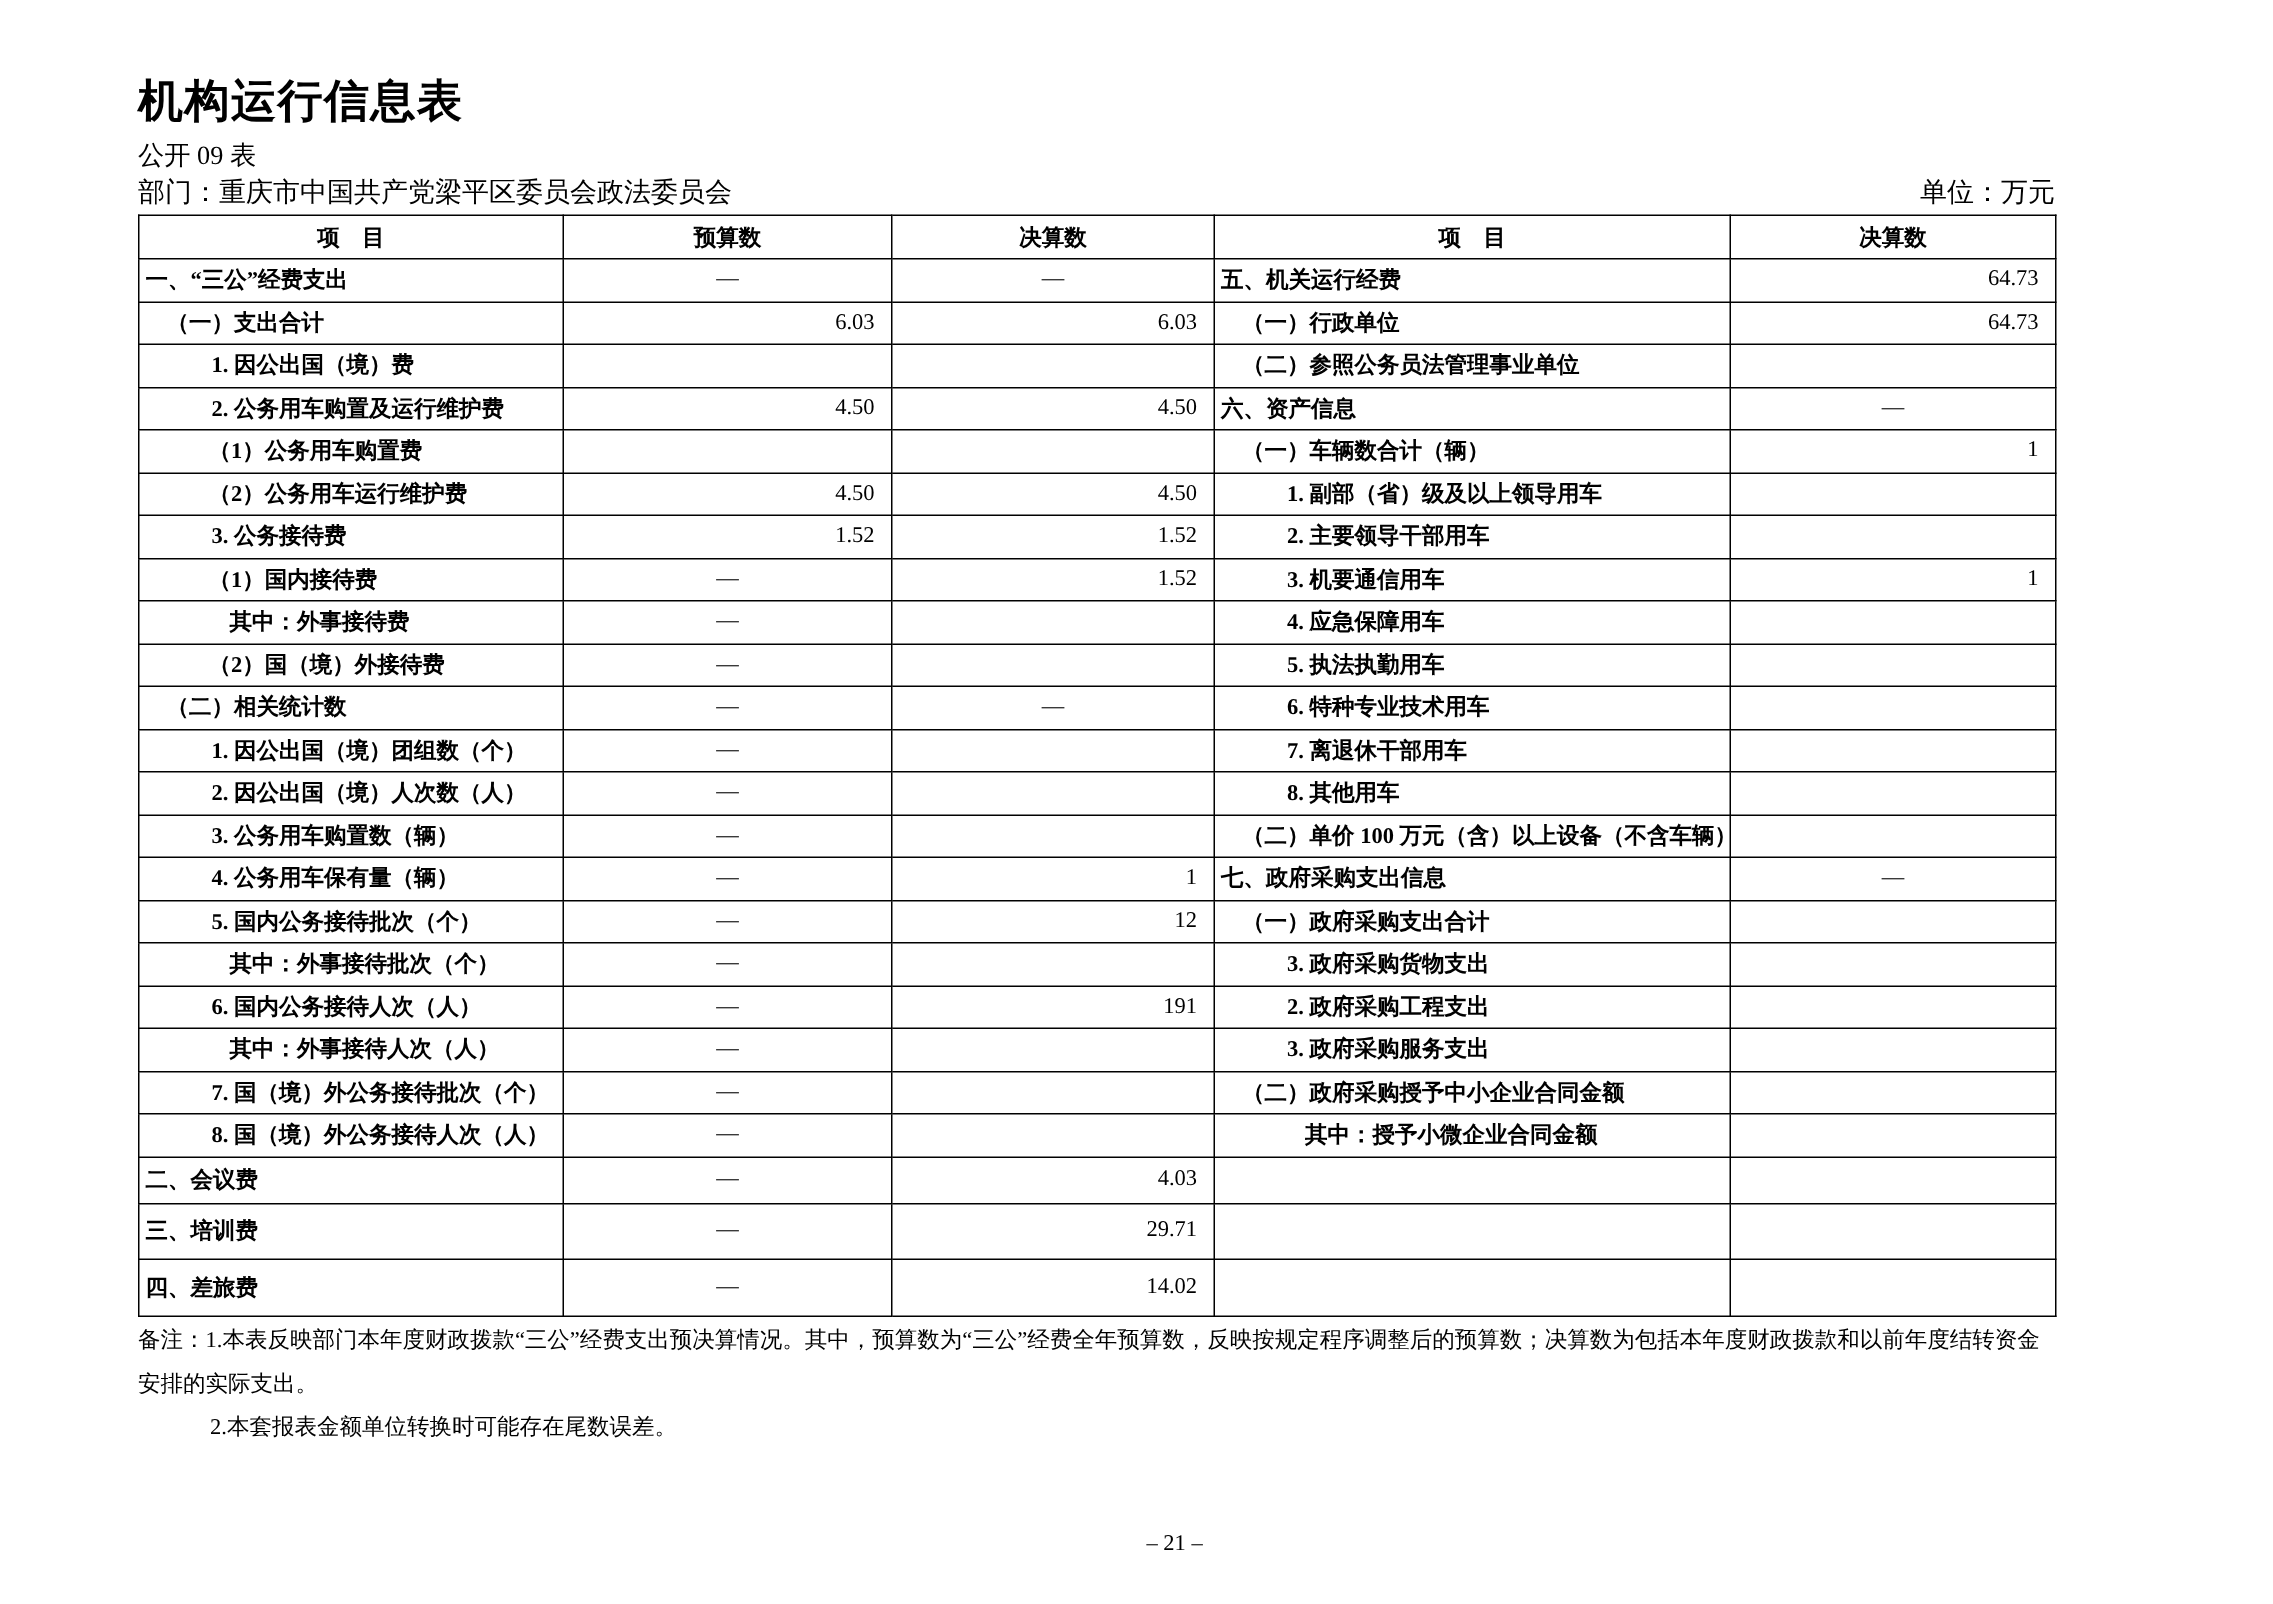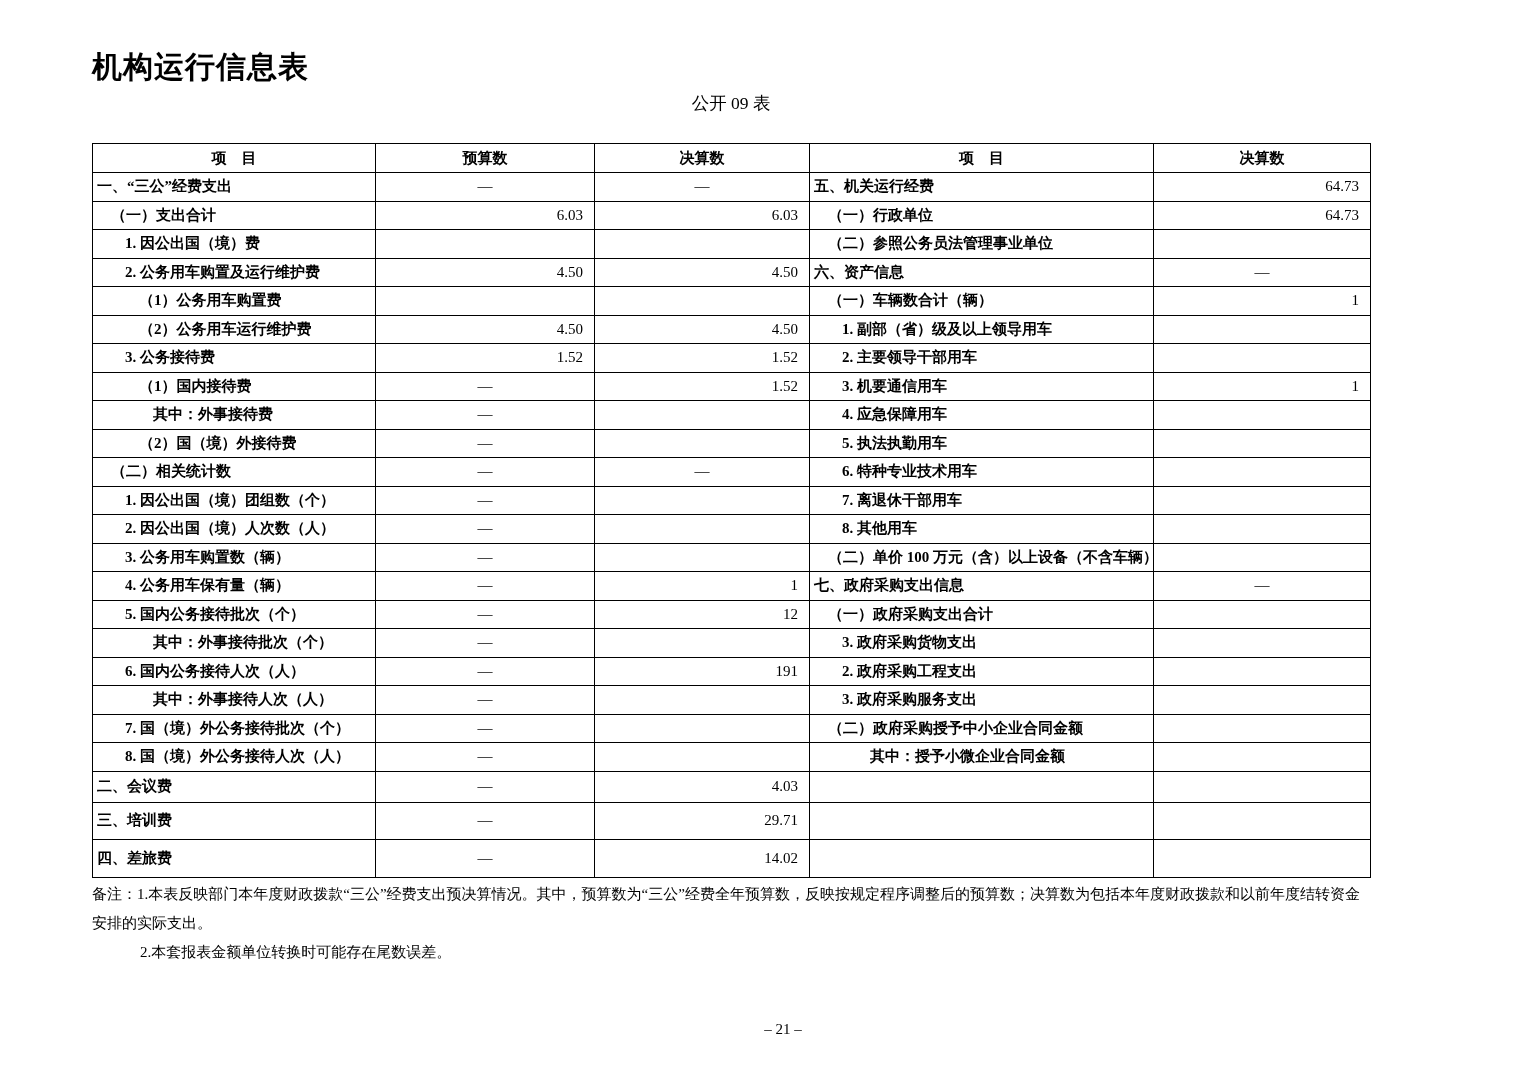--- a/index.html
+++ b/index.html
@@ -17,21 +17,21 @@
     position: absolute;
     top: 47px; left: 92px; width: 1278px;
     text-align: left;
     font-size: 30px;
     font-weight: bold;
     letter-spacing: 1px;
   }
   .table-code {
     position: absolute;
     top: 91px; left: 92px; width: 1278px;
-    text-align: center;
+    text-align: left;
     font-size: 17.5px;
   }
   .meta-line {
     position: absolute;
     top: 116px; left: 92px; width: 1278px;
     font-size: 18px;
     display: flex;
     justify-content: space-between;
     align-items: baseline;
   }
@@ -54,21 +54,21 @@
     font-weight: bold;
     text-align: center;
   }
   .info-table tbody tr { height: 28.5px; }
   .info-table tbody tr:nth-last-child(3) { height: 31px; }
   .info-table tbody tr:nth-last-child(2) { height: 37px; }
   .info-table tbody tr:last-child     { height: 38px; }
   .info-table td.lab { font-weight: bold; white-space: nowrap; }
   .info-table td.ind0 { padding-left: 4px; }
   .info-table td.ind1 { padding-left: 18px; }
-  .info-table td.ind2 { padding-left: 32px; }
+  .info-table td.ind2 { padding-left: 48px; }
   .info-table td.ind3 { padding-left: 46px; }
   .info-table td.ind4 { padding-left: 60px; }
   .info-table td.val { text-align: right; padding-right: 11px; font-weight: normal; }
   .info-table td.val.dash { text-align: center; padding-right: 0; }
   .notes {
     position: absolute;
     top: 880px; left: 92px; width: 1340px;
     font-size: 15px;
     line-height: 29px;
   }
@@ -83,20 +83,24 @@
 </style>
 </head>
 <body>
 
 <div class="page">
 
   <div class="doc-title">机构运行信息表</div>
 
   <div class="table-code">公开 09 表</div>
 
+  <div class="meta-line">
+    <span>部门：重庆市中国共产党梁平区委员会政法委员会</span>
+    <span>单位：万元</span>
+  </div>
 
   <table class="info-table">
     <colgroup>
       <col style="width:283px">
       <col style="width:219px">
       <col style="width:215px">
       <col style="width:344px">
       <col style="width:217px">
     </colgroup>
     <thead>

